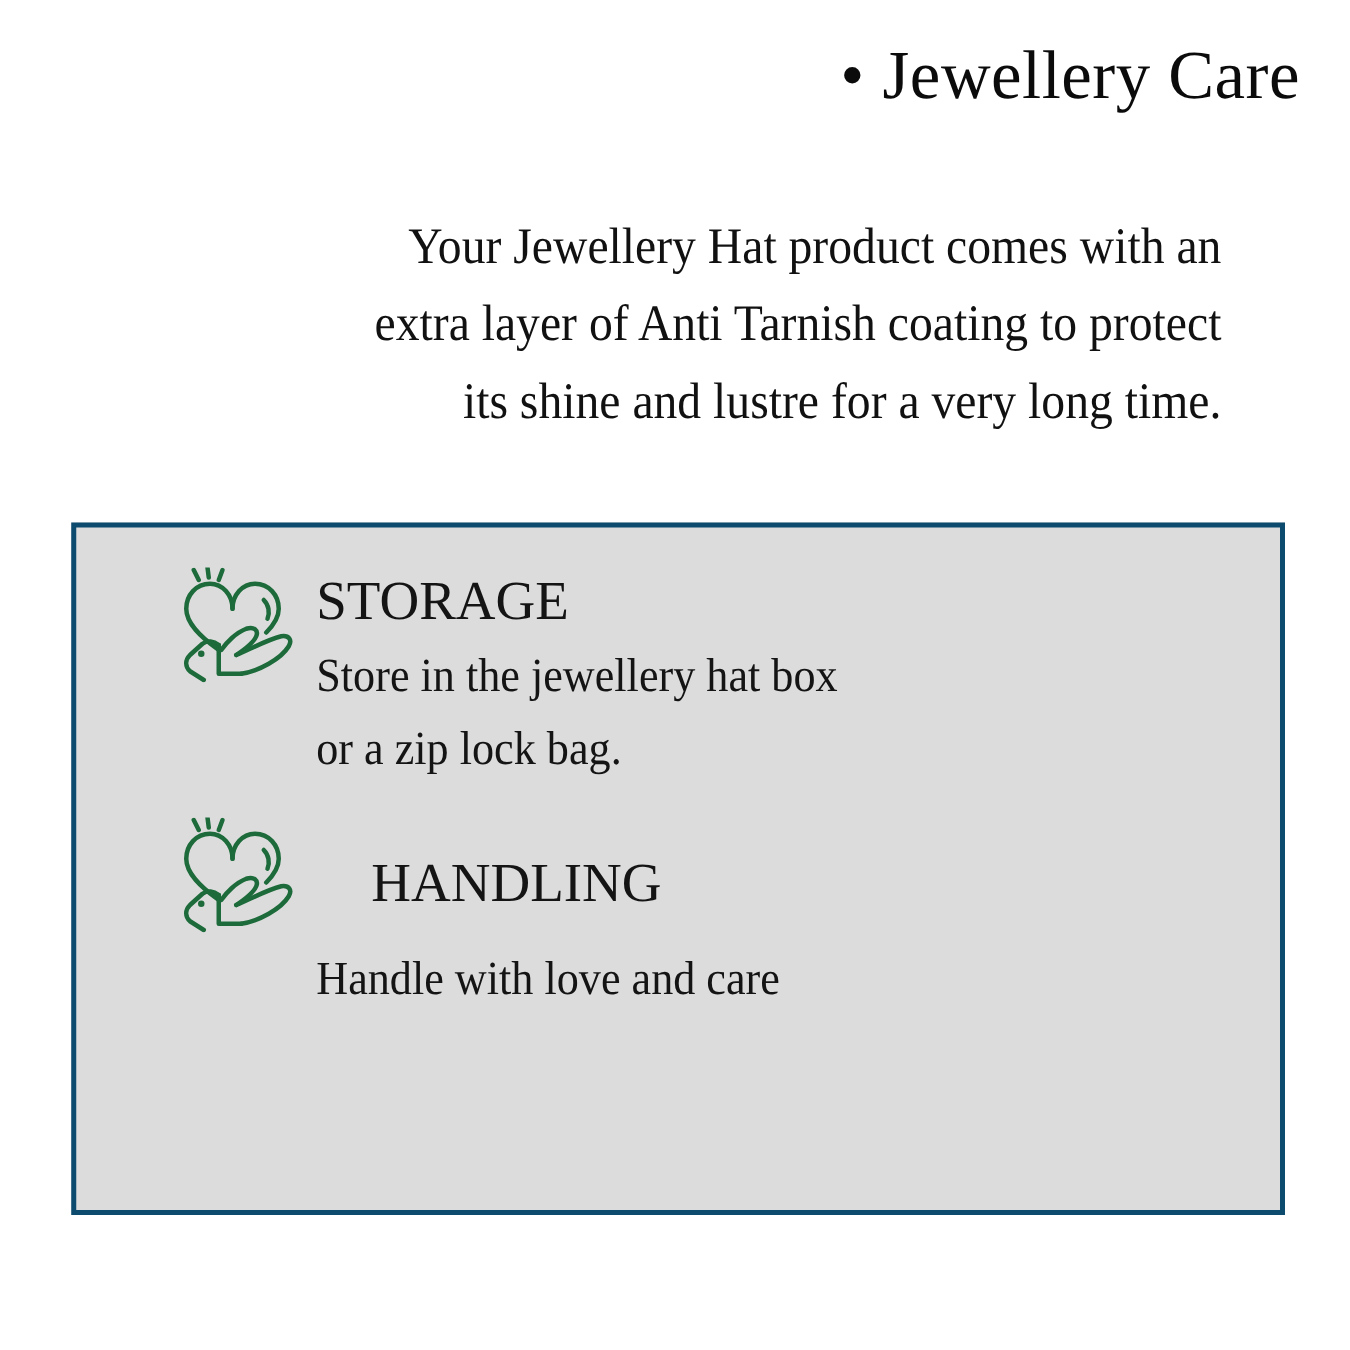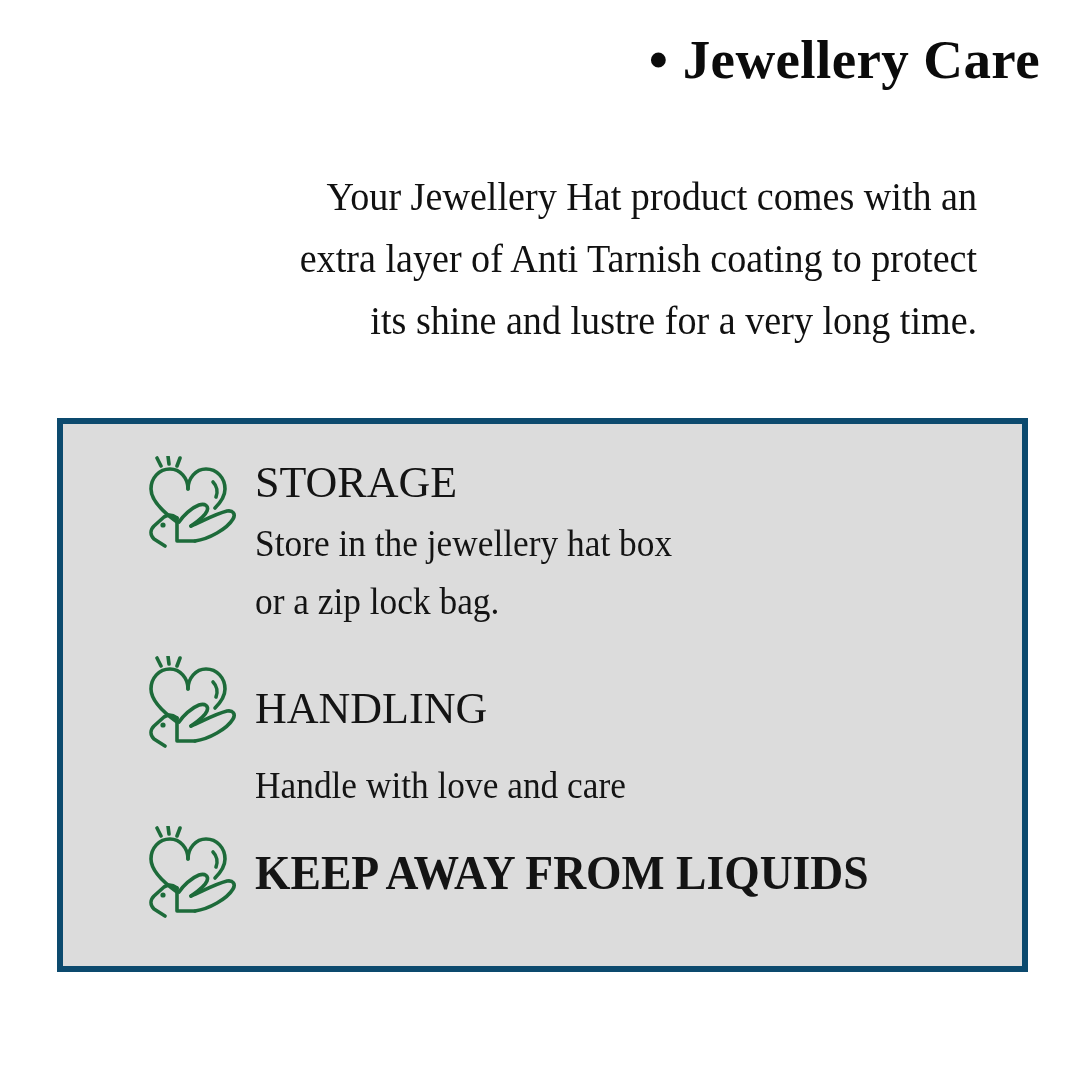--- a/index.html
+++ b/index.html
@@ -20,21 +20,21 @@
     position: absolute;
     top: 28px;
     left: 0;
     right: 40px;
     text-align: right;
   }
   .title-text {
     display: inline-block;
     font-family: "Liberation Serif", "DejaVu Serif", serif;
     font-size: 55px;
-    font-weight: 700;
+    font-weight: 400;
     color: #0b0b0b;
     letter-spacing: 0.4px;
     line-height: 1.15;
     white-space: nowrap;
   }
 
   
   .intro {
     position: absolute;
     top: 165px;
@@ -54,21 +54,21 @@
   }
 
   
   .panel {
     position: absolute;
     left: 57px;
     top: 418px;
     width: 971px;
     height: 554px;
     background: #dcdcdc;
-    border: 6px solid #0c4a6e;
+    border: 4px solid #0c4a6e;
     box-sizing: border-box;
   }
 
   .rows {
     position: absolute;
     left: 0; top: 0; right: 0; bottom: 0;
   }
 
   .care-row {
     position: absolute;
@@ -98,20 +98,21 @@
   }
   .heading.h-storage {
     font-size: 44px;
     line-height: 50px;
     margin-top: 4px;
   }
   .heading.h-handling {
     font-size: 44px;
     line-height: 50px;
     margin-top: 30px;
+    margin-left: 44px;
   }
   .heading.h-liquids {
     font-size: 48px;
     line-height: 54px;
     margin-top: 22px;
     font-weight: 700;
     transform: scaleX(0.95);
     transform-origin: left center;
   }
 
@@ -181,35 +182,15 @@
           <path d="M34 62 C30 59 25 58 21 61 L11 70 C7 74 7 79 11 83 L22 90"></path>
           <circle cx="20" cy="69" r="2.6" fill="#1d6b3a" stroke="none"></circle>
         </svg>
       </div>
       <div class="row-text">
         <div class="heading h-handling">HANDLING</div>
         <div class="subline sub-handling">Handle with love and care</div>
       </div>
     </div>
 
-    <div class="care-row row-liquids">
-      <div class="icon-wrap">
-        <svg width="96" height="92" viewBox="0 0 96 92" fill="none" stroke="#1d6b3a" stroke-width="3.6" stroke-linecap="round" stroke-linejoin="round">
-          <path d="M18 10 L14 2"></path>
-          <path d="M26 8 L25 0"></path>
-          <path d="M34 10 L37 2"></path>
-          <path d="M45 33 C45 22 37 13 27 13 C16 13 8 22 8 33 C8 45 20 56 34 66"></path>
-          <path d="M45 33 C45 22 53 13 63 13 C74 13 82 22 82 33 C82 40 78 46 72 52"></path>
-          <path d="M70 26 C74 30 75 36 73 41"></path>
-          <path d="M36 66 C40 60 48 52 56 49 C62 47 66 50 64 55 C62 60 54 66 48 70"></path>
-          <path d="M48 70 C58 66 72 58 84 55 C90 54 93 58 90 63 C84 73 66 83 52 85"></path>
-          <path d="M52 85 L34 85 L34 62"></path>
-          <path d="M34 62 C30 59 25 58 21 61 L11 70 C7 74 7 79 11 83 L22 90"></path>
-          <circle cx="20" cy="69" r="2.6" fill="#1d6b3a" stroke="none"></circle>
-        </svg>
-      </div>
-      <div class="row-text">
-        <div class="heading h-liquids">KEEP AWAY FROM LIQUIDS</div>
-      </div>
-    </div>
 
   </div>
 </div>
 
 </body></html>

